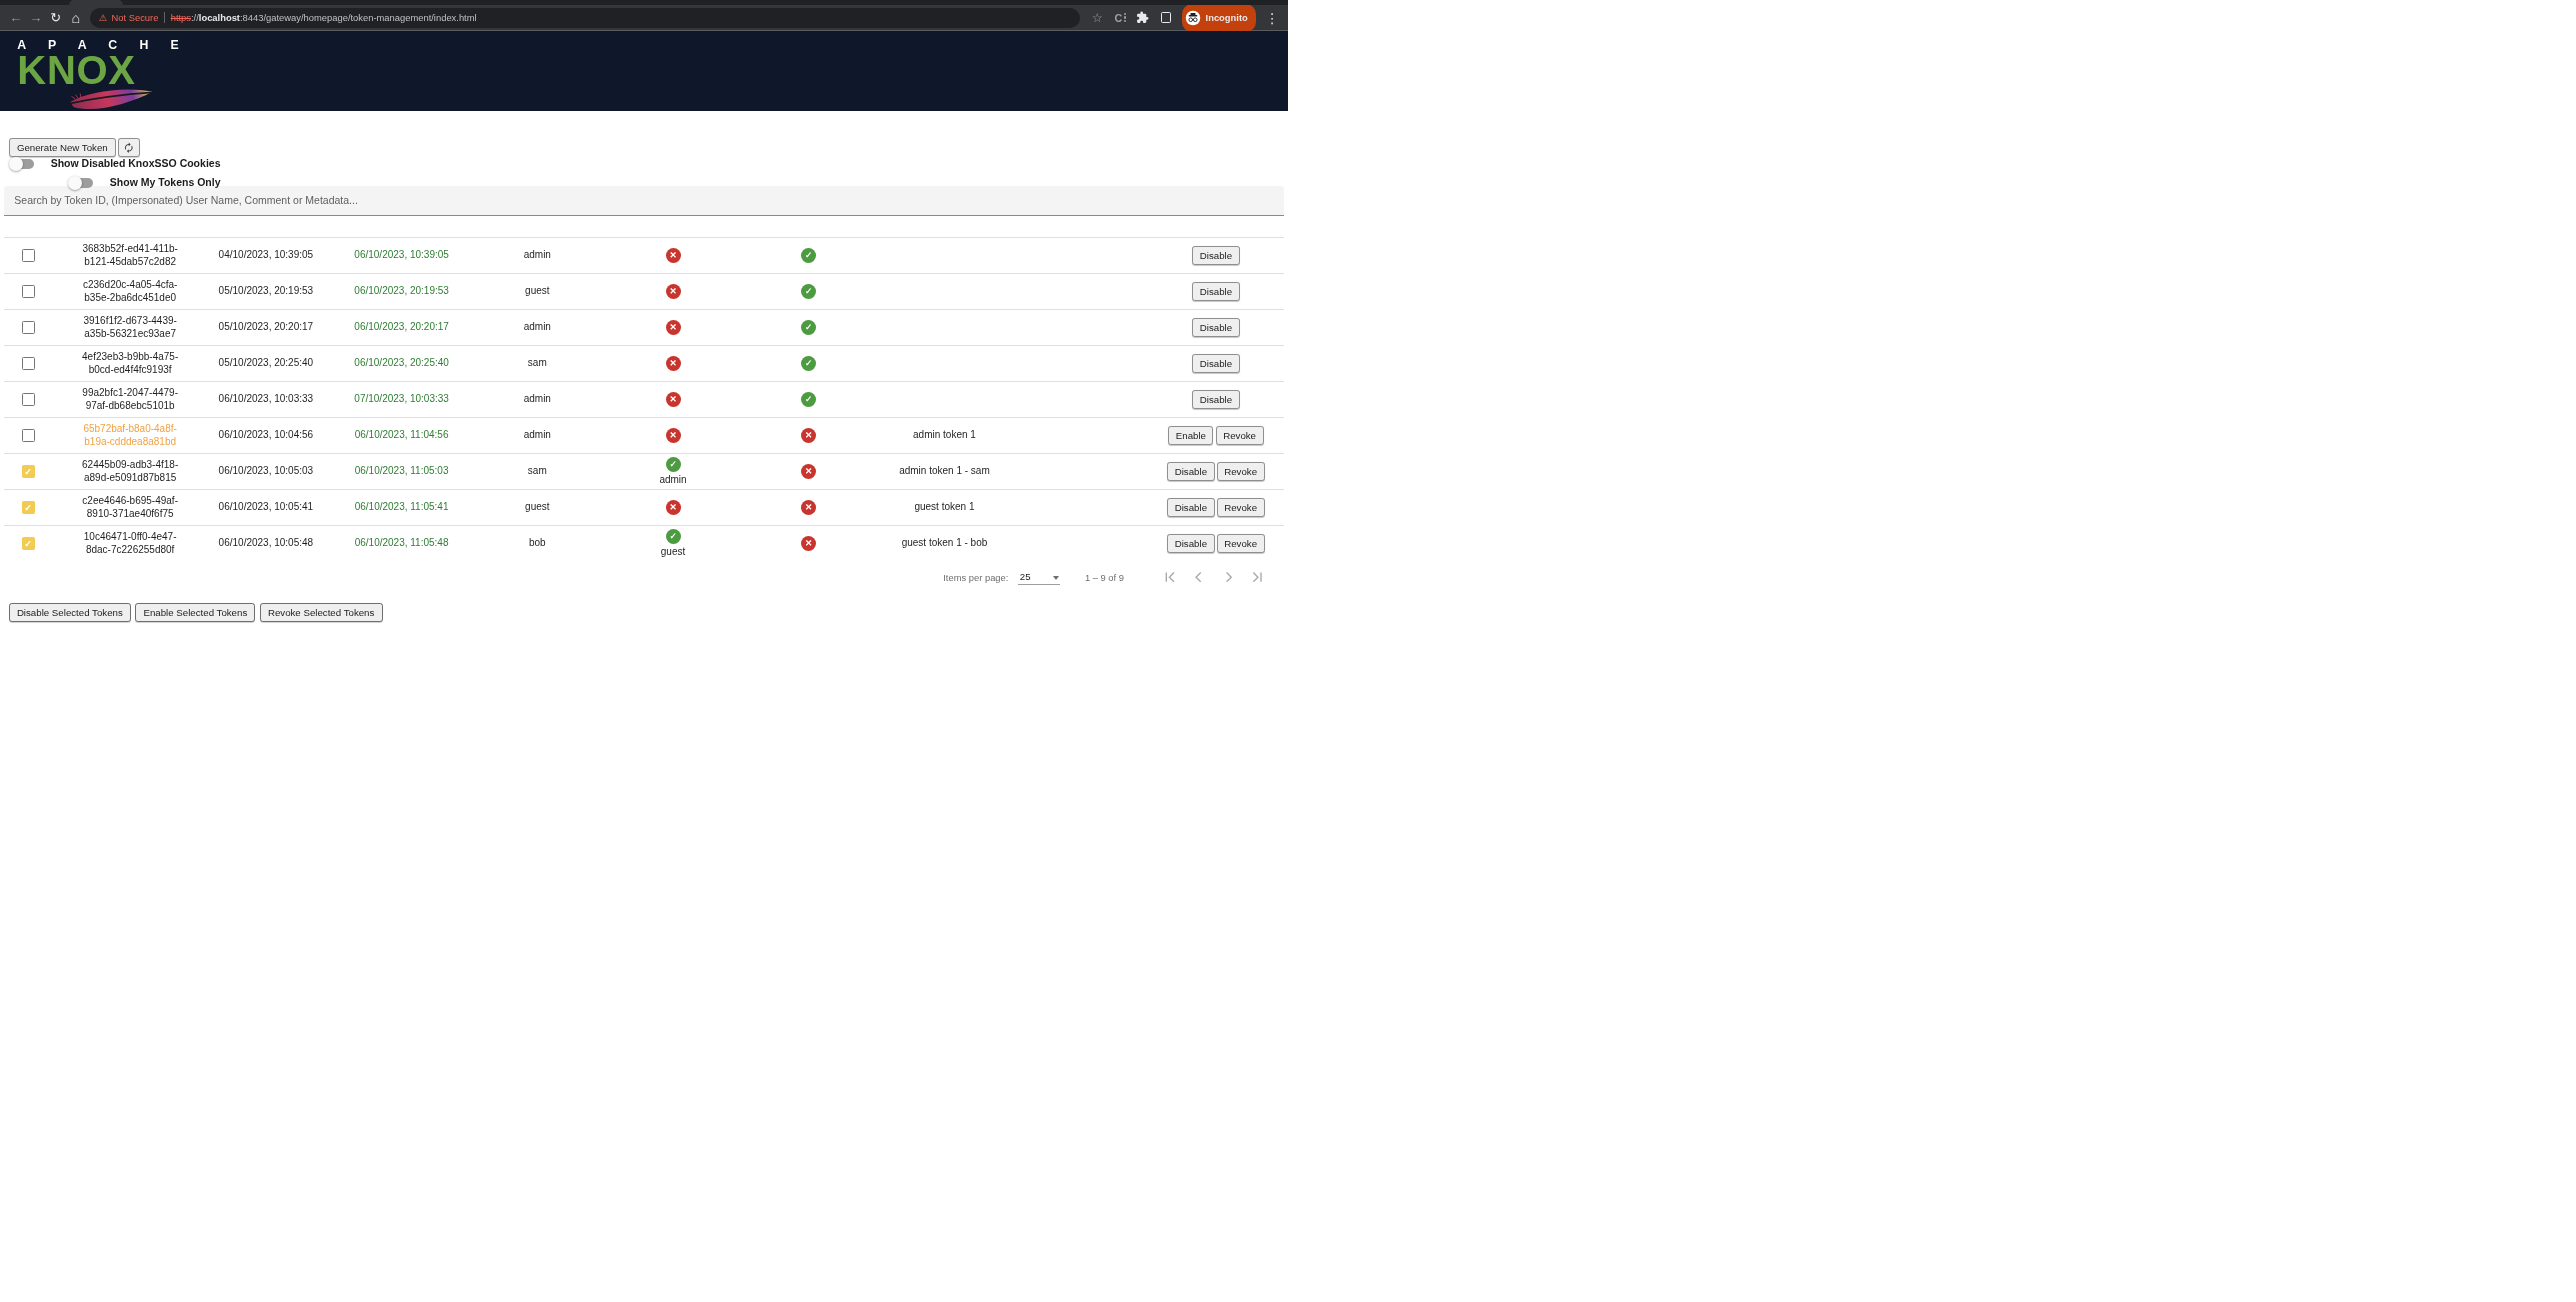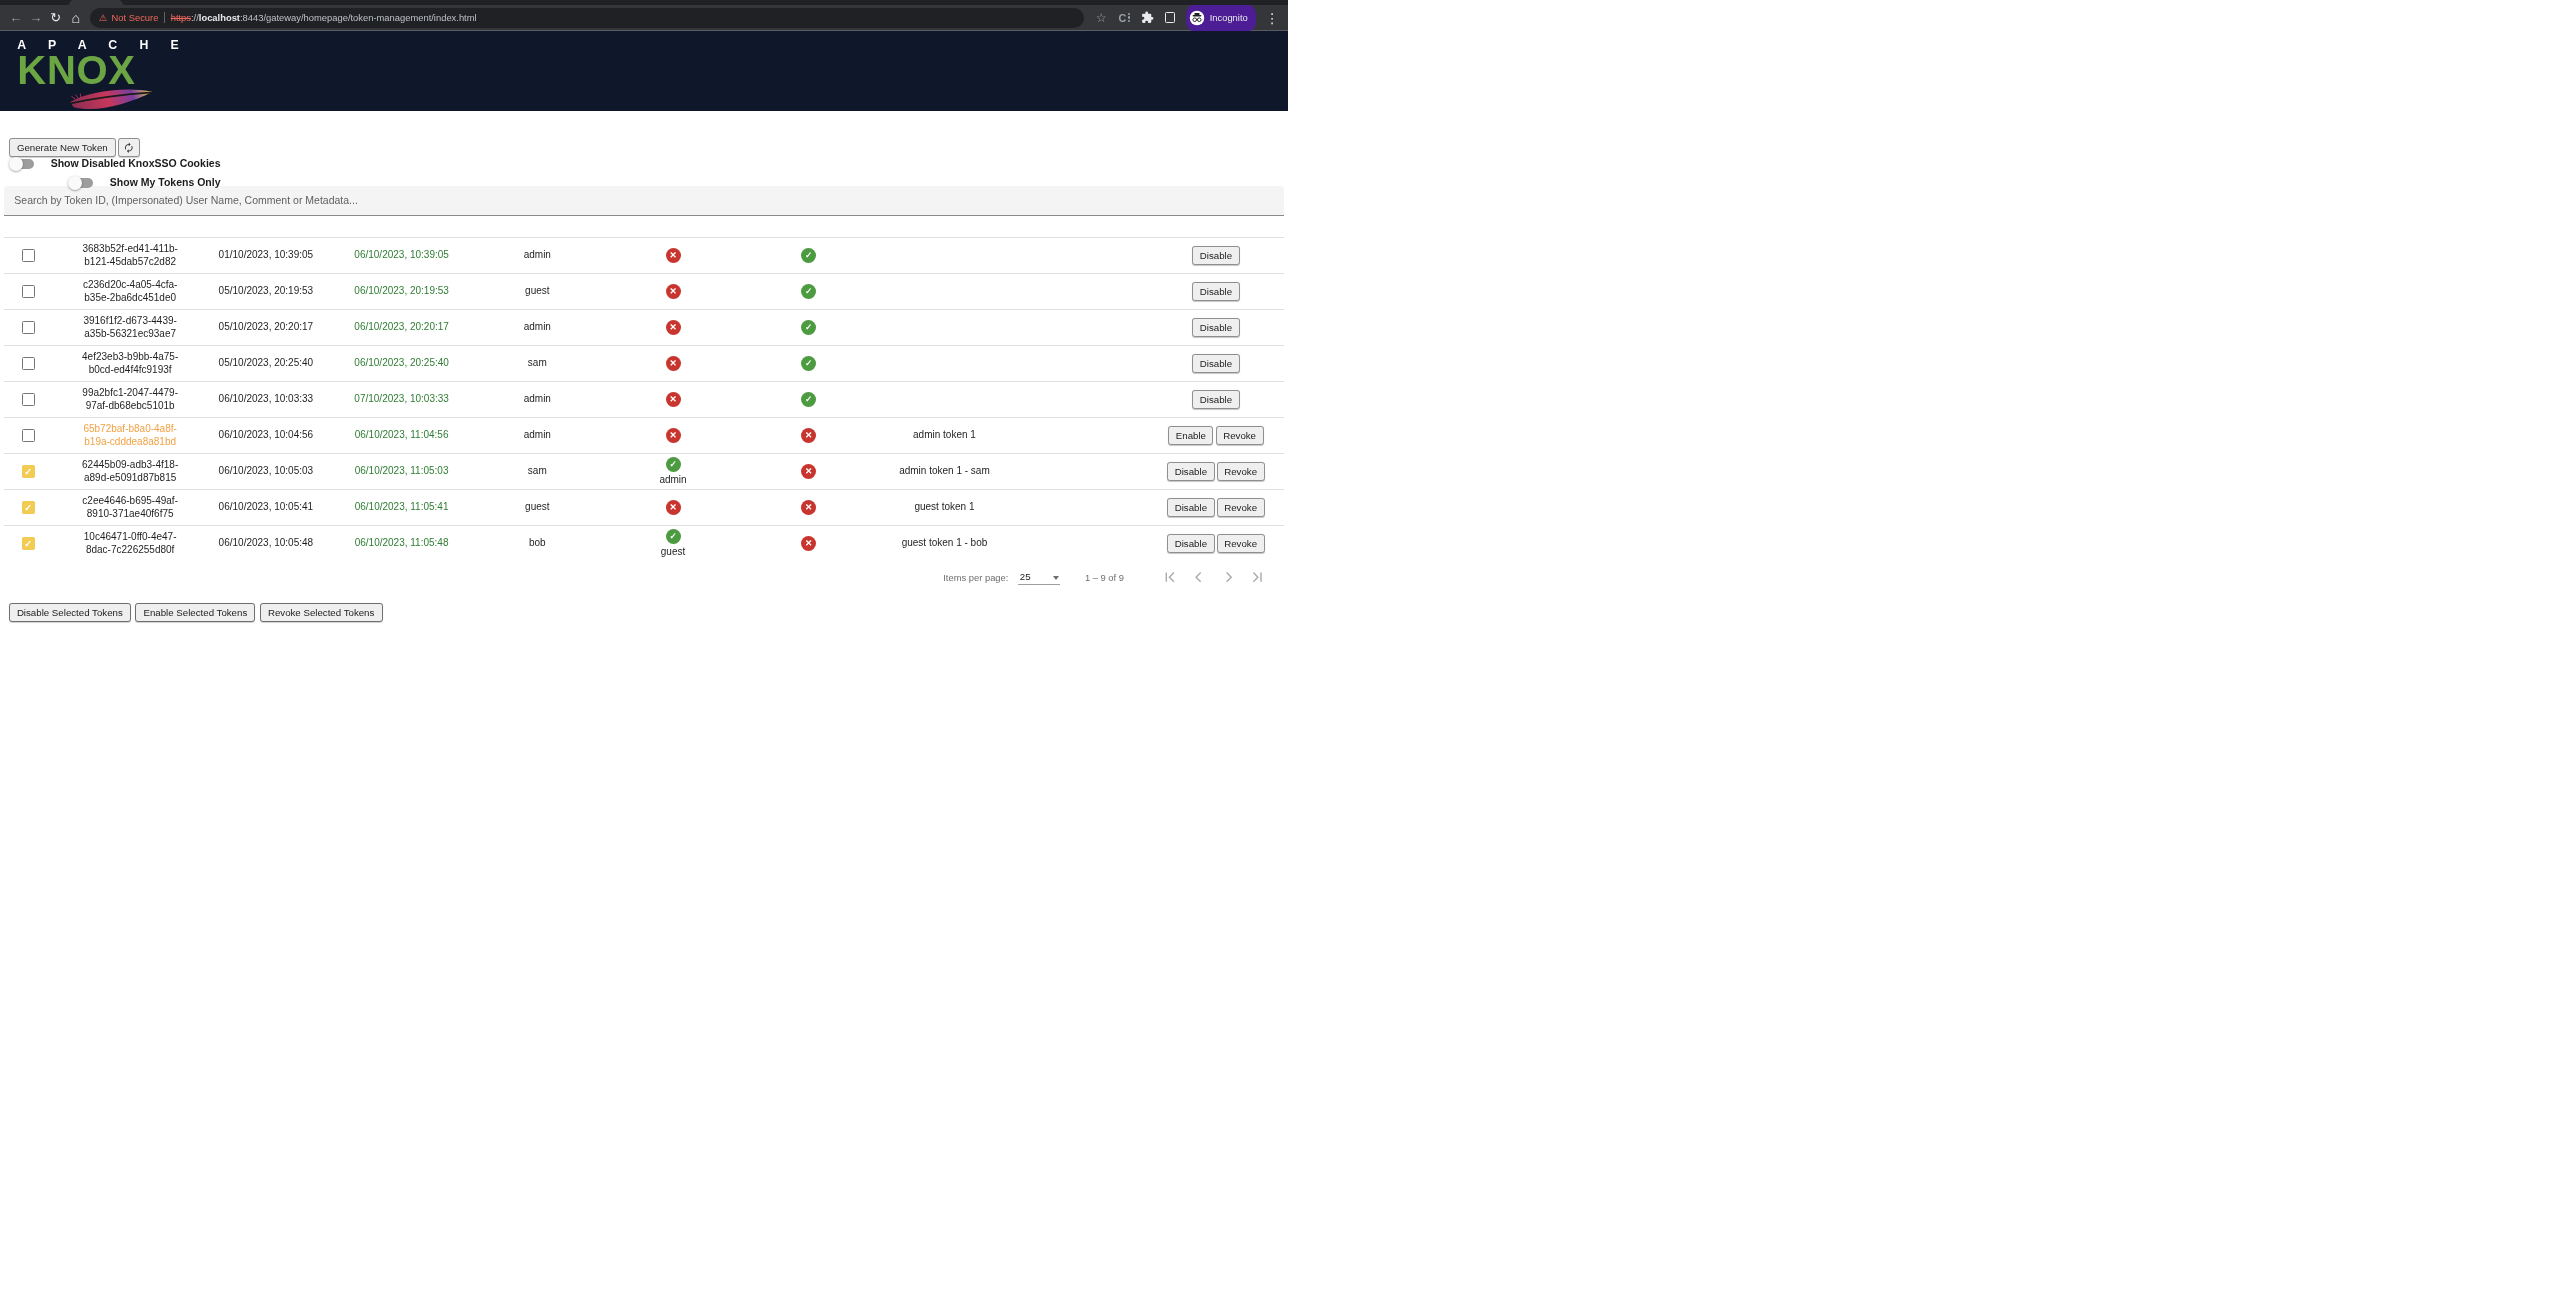--- a/index.html
+++ b/index.html
@@ -17,21 +17,21 @@
   .notsecure { color:#ee675c; font-size:9.4px; }
   .om-div { width:0.7px; height:11.5px; background:#5f6368; margin:0 5.8px; }
   .url { font-size:9.4px; color:#bdc1c6; }
   .url .scheme { color:#ee675c; text-decoration:line-through; }
   .url .host { color:#e8eaed; font-weight:bold; }
   .right-ics { display:flex; align-items:center; gap:2.9px; }
   .cz { display:flex; align-items:center; color:#9aa0a6; font-weight:bold; font-size:10.8px; }
   .cz .dots { display:inline-flex; flex-direction:column; gap:1.4px; margin-left:1.4px; }
   .cz .dots i { width:2.2px; height:2.2px; border-radius:50%; background:#9aa0a6; }
   .sq-ic { width:9.4px; height:10.8px; border:1.8px solid #e8eaed; border-radius:1.4px; }
-  .incog { display:flex; align-items:center; gap:5px; background:#4c1d95; border-radius:10px; height:28px; padding:0 8.7px 0 2.9px; color:#e8eaed; font-size:9.4px; margin:0 2.9px; }
+  .incog { display:flex; align-items:center; gap:5px; background:#c2410c; border-radius:10px; height:28px; padding:0 8.7px 0 2.9px; color:#e8eaed; font-size:9.4px; margin:0 2.9px;font-weight:bold; }
 
   
   .knox-bar { height:80px; background:#0f172a; position:relative; }
   .brand { position:absolute; left:17.3px; top:6.5px; }
   .brand-top { color:#fff; font-size:12.3px; letter-spacing:9.4px; font-weight:bold; }
   .brand-main { color:#6ca644; font-size:40px; font-weight:900; letter-spacing:0.7px; line-height:0.92; font-stretch:condensed; }
   .feather { position:absolute; left:52px; top:45px; transform:rotate(-18deg); }
 
   
   .controls { margin:27px 8.7px 0; display:flex; justify-content:space-between; align-items:flex-start; height:36px;flex-direction:column; }
@@ -187,21 +187,21 @@
   <input class="search-input" type="text" placeholder="Search by Token ID, (Impersonated) User Name, Comment or Metadata..." style="">
 </div>
 
 <div class="table">
   <div id="tbody">
       <div class="trow">
         <div class="cb-cell">
           <div class="checkbox"></div>
         </div>
         <div class="cell token">3683b52f-ed41-411b-b121-45dab57c2d82</div>
-        <div class="cell">01/10/2023, 10:39:05</div>
+        <div class="cell">04/10/2023, 10:39:05</div>
         <div class="cell expires">06/10/2023, 10:39:05</div>
         <div class="cell">admin</div>
         <div class="cell">
           <span class="circ bad">
             <span>✕</span>
           </span>
         </div>
         <div class="cell">
           <span class="circ ok">
             <span>✓</span>

